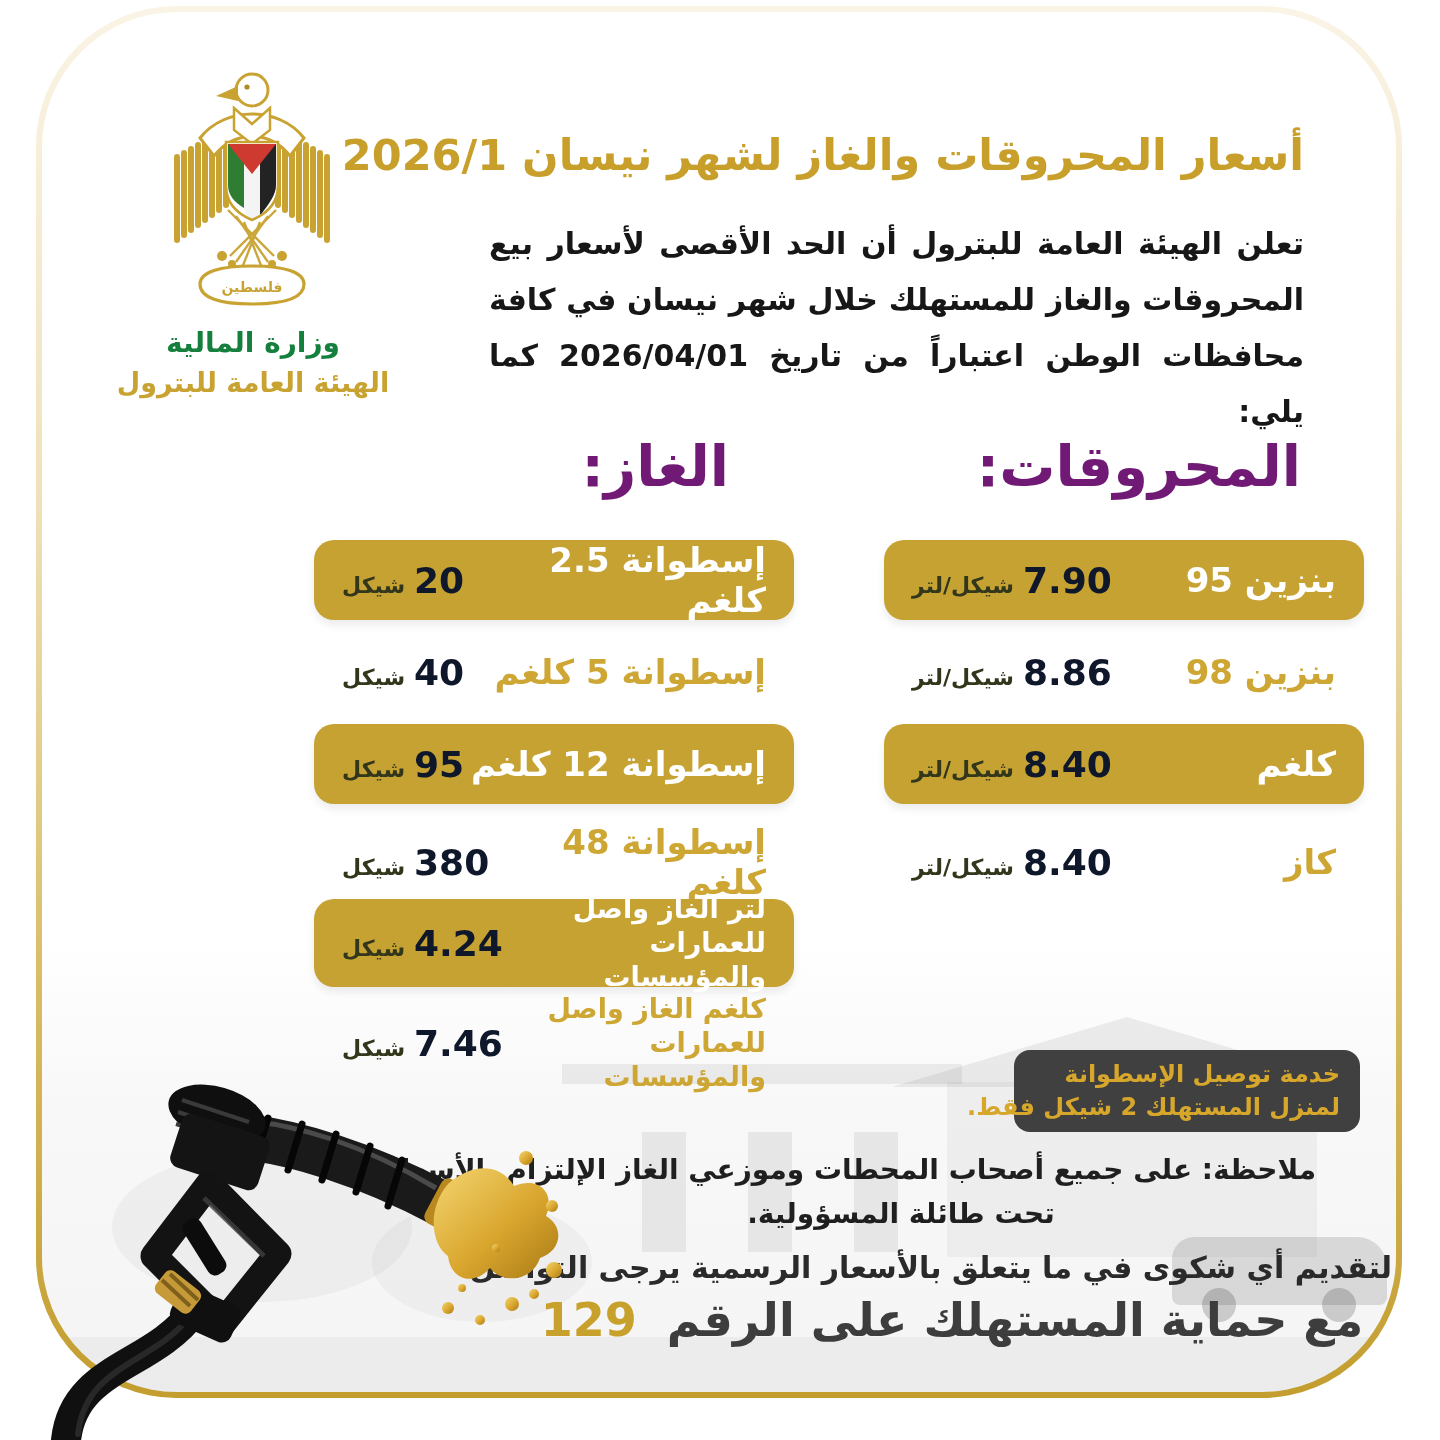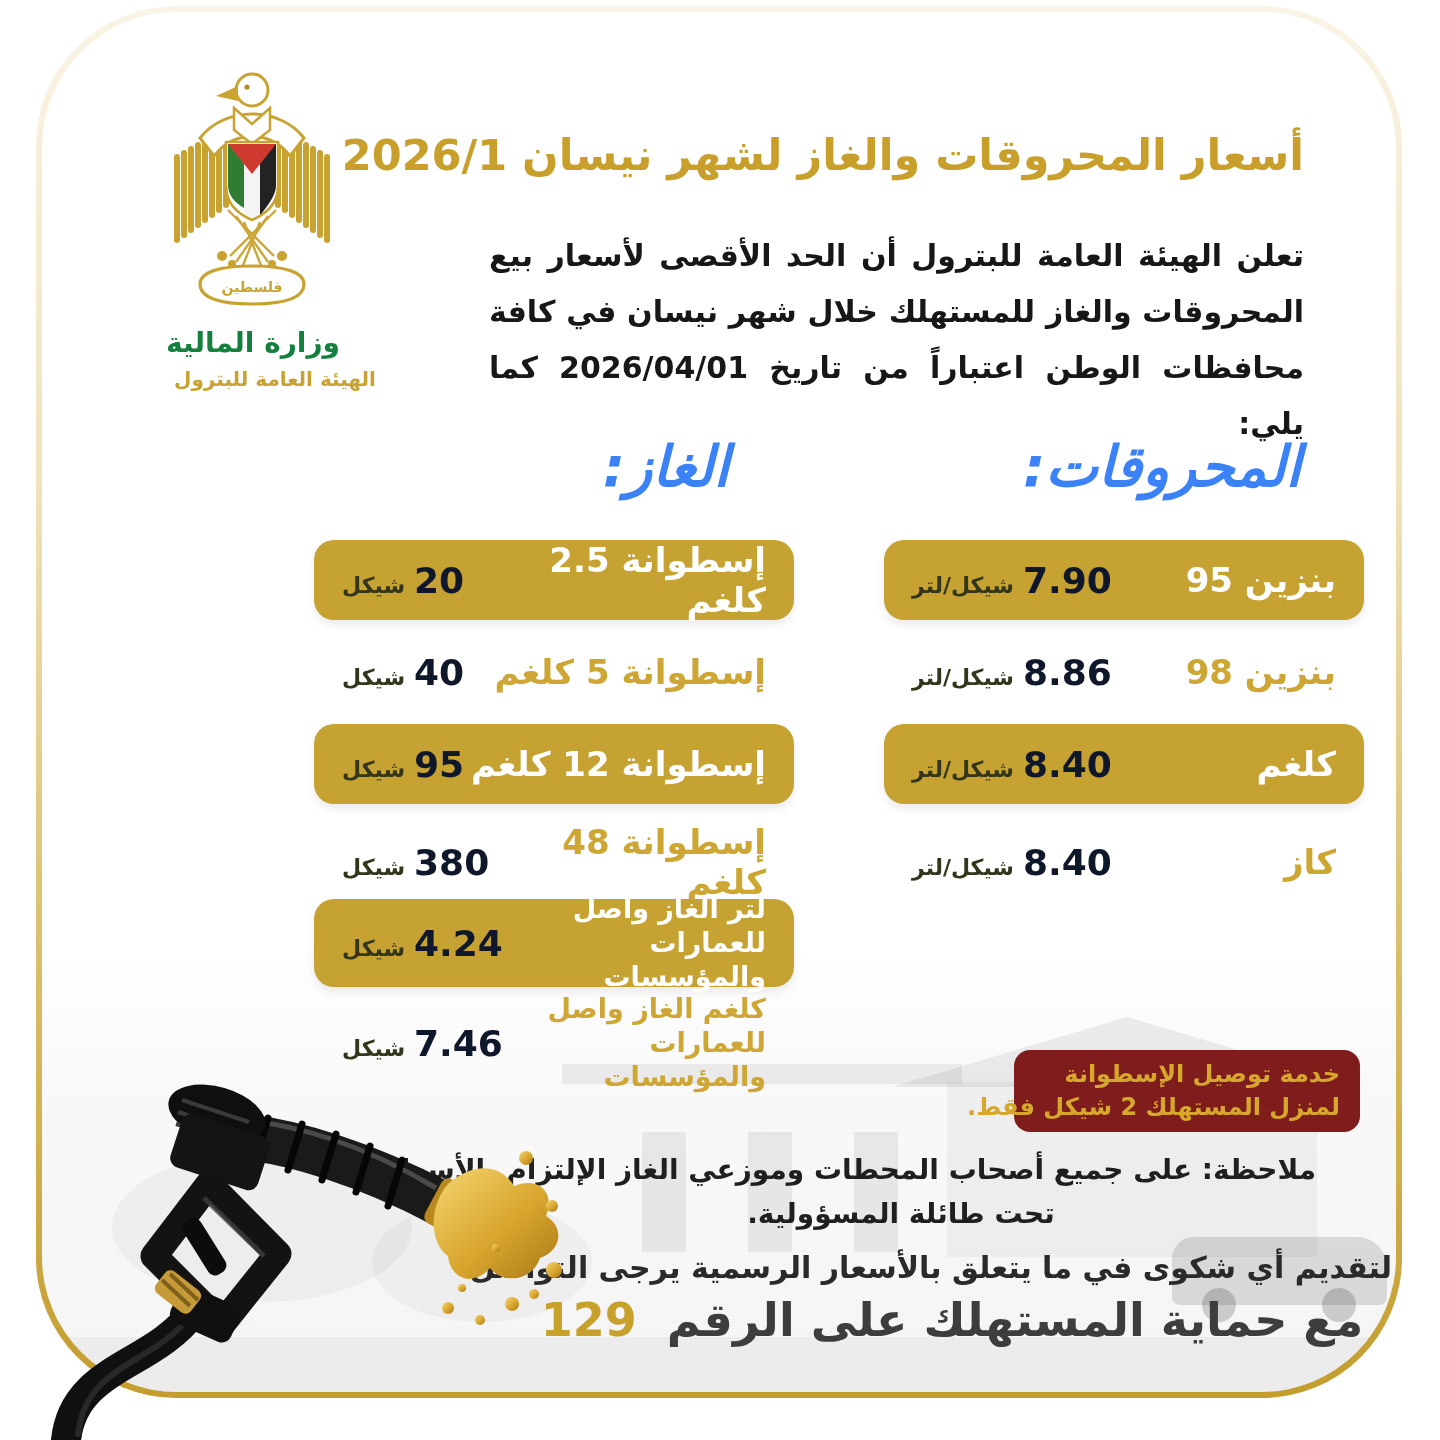--- a/index.html
+++ b/index.html
@@ -32,48 +32,48 @@
   .ph-wheel2{left:1280px;top:1276px;width:34px;height:34px;border-radius:50%;background:rgba(50,50,50,.22);}
   .ph-tree1{left:70px;top:1140px;width:300px;height:150px;border-radius:50%;background:rgba(100,100,100,.06);}
   .ph-tree2{left:330px;top:1190px;width:220px;height:120px;border-radius:50%;background:rgba(100,100,100,.05);}
   .ph-ground{left:0;top:1325px;width:100%;height:80px;background:rgba(110,110,110,.06);}
 
   
   .emblem{position:absolute;left:128px;top:46px;width:164px;height:260px;}
   .ministry{position:absolute;left:66px;top:314px;width:290px;text-align:center;
     font-size:28px;font-weight:bold;color:#15803d;}
   .authority{position:absolute;left:66px;top:355px;width:290px;text-align:center;
-    font-size:20px;font-weight:bold;color:#c9a332;margin-left:22px;}
+    font-size:27px;font-weight:bold;color:#c9a332;}
   .main-title{position:absolute;top:118px;right:92px;font-size:43px;font-weight:bold;
     color:#c79f2a;direction:rtl;white-space:nowrap;}
-  .intro{position:absolute;top:216px;right:92px;width:815px;direction:rtl;
+  .intro{position:absolute;top:204px;right:92px;width:815px;direction:rtl;
     text-align:justify;font-size:30px;font-weight:bold;color:#171717;line-height:56px;}
 
   
-  .section-h{position:absolute;top:422px;font-size:56px;font-weight:bold;color:#3b82f6;direction:rtl;font-style:italic;}
+  .section-h{position:absolute;top:422px;font-size:56px;font-weight:bold;color:#701a75;direction:rtl;}
   .h-fuels{right:95px;}
   .h-gas{right:667px;}
 
   
   .row{position:absolute;width:480px;height:80px;display:flex;justify-content:space-between;
     align-items:center;direction:rtl;padding:0 28px;box-sizing:border-box;border-radius:20px;}
   .row.gold{background:#c6a233;box-shadow:0 5px 9px rgba(0,0,0,.08);}
   .row .name{font-weight:bold;font-size:34px;color:#cda634;}
   .row.gold .name{color:#ffffff;}
   .row .price{display:flex;align-items:baseline;gap:9px;direction:rtl;flex-shrink:0;}
   .row .price b{font-size:36px;color:#0f172a;}
   .row .price i{font-style:normal;font-size:22px;font-weight:bold;color:#32361b;}
   .col-fuels .row{left:842px;}
   .col-gas .row{left:272px;}
   .r1{top:528px;} .r2{top:620px;} .r3{top:712px;} .r4{top:810px;}
   .r5{top:887px;height:88px;} .r6{top:985px;height:92px;}
   .row.small .name{font-size:27px;line-height:1.25;max-width:300px;}
 
   
-  .delivery{position:absolute;left:972px;top:1038px;width:346px;height:82px;background:#7f1d1d;
+  .delivery{position:absolute;left:972px;top:1038px;width:346px;height:82px;background:#404040;
     border-radius:16px;direction:rtl;text-align:right;padding:8px 20px;box-sizing:border-box;}
   .delivery div{font-size:24px;font-weight:bold;color:#d7a72b;line-height:33px;white-space:nowrap;}
 
   
   .note{position:absolute;right:80px;top:1136px;width:830px;direction:rtl;font-weight:bold;color:#1f1f1f;}
   .note .l1{font-size:28px;text-align:right;white-space:nowrap;line-height:44px;}
   .note .l2{font-size:28px;text-align:center;line-height:44px;}
 
   
   .contact{position:absolute;left:470px;top:1238px;width:880px;text-align:center;direction:rtl;}

